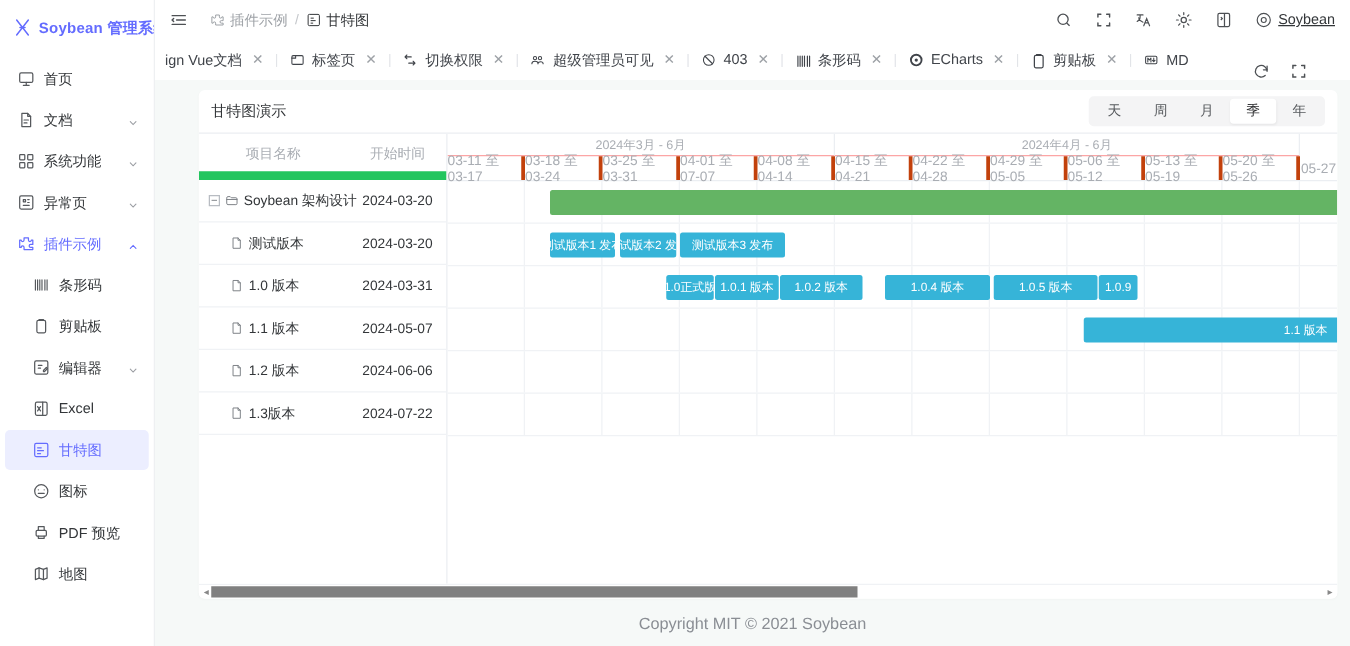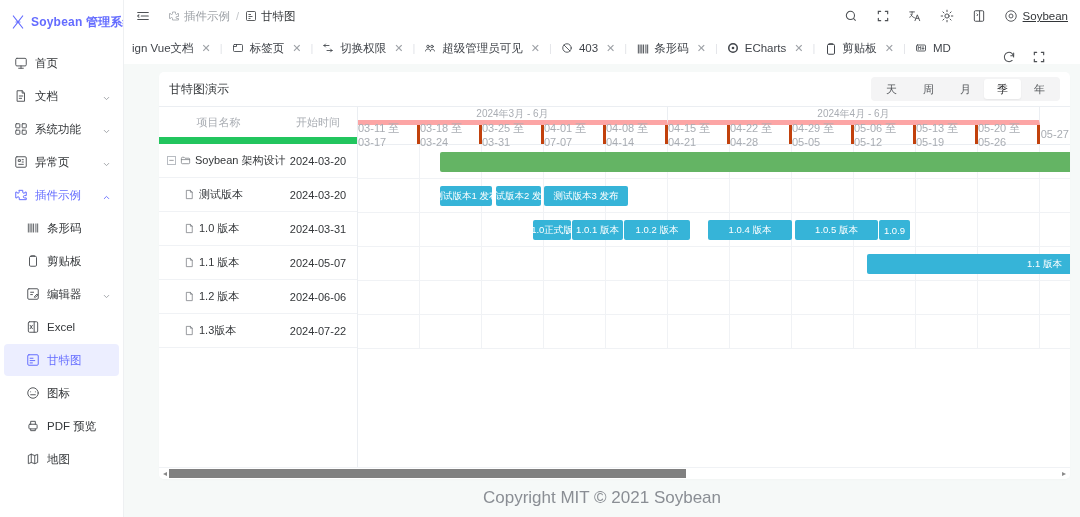--- a/index.html
+++ b/index.html
@@ -117,21 +117,21 @@
   .lp-row .cell-name { width: 119px; flex: 0 0 119px; display: flex; align-items: center; gap: 4px; padding-left: 8px; font-size: 11px; color: #333639; white-space: nowrap; }
   .lp-row .cell-name.child { padding-left: 25px; }
   .lp-row .cell-date { width: 80px; flex: 0 0 80px; text-align: center; font-size: 11px; color: #333639; }
   .exp-box { width: 9px; height: 9px; border: 1px solid #b8bcc2; display: flex; align-items: center; justify-content: center;
              font-size: 9px; line-height: 7px; color: #6b6f75; flex: 0 0 9px; cursor: pointer; background:#fff;}
   .ico-sm { width: 11px; height: 11px; flex: 0 0 11px; color: #7b7f85; }
 
   .right-pane { flex: 1; overflow: hidden; display: flex; flex-direction: column; position: relative; }
   .rp-head { flex: 0 0 37px; display: flex; flex-direction: column; border-bottom: 1px solid #ebeef2; }
   .rp-months { display: flex; height: 18px; }
-  .rp-month { border-right: 1px solid #ebeef2; border-bottom: 5px solid #fca5a5;
+  .rp-month { border-right: 1px solid #ebeef2; border-bottom: 1px solid #fca5a5;
               font-size: 10px; color: #a9adb3; display: flex; align-items: center; justify-content: center; }
   .rp-weeks { display: flex; height: 19px; }
   .rp-week { border-right: 3px solid #c2410c; font-size: 11px; color: #a9adb3;
              display: flex; align-items: center; justify-content: center; flex: 0 0 62px; }
   .rp-rows { flex: 1; position: relative; }
   .rp-row { height: 34px; border-bottom: 1px solid #f0f2f5; display: flex; position: relative; }
   .rp-cellline { flex: 0 0 62px; border-right: 1px solid #f0f2f5; }
   .bar {
     position: absolute; height: 20px; top: 7px; border-radius: 2px;
     display: flex; align-items: center; justify-content: center;
@@ -144,21 +144,21 @@
   
   .hscroll {
     height: 12px; flex: 0 0 12px; background: #fff; display: flex; align-items: center;
     border-top: 1px solid #f0f2f5; padding: 0 2px;
   }
   .hs-arrow { font-size: 8px; color: #888; width: 8px; text-align: center; cursor: pointer; }
   .hs-track { flex: 1; height: 9px; background: #fff; position: relative; }
   .hs-thumb { position: absolute; left: 0; top: 0; height: 9px; width: 58%; background: #808080; cursor: pointer; }
 
   .footer { height: 38px; flex: 0 0 38px; display: flex; align-items: center; justify-content: center;
-            font-size: 17px; color: #8a8e94; }
+            font-size: 13px; color: #8a8e94; }
 </style>
 </head>
 <body>
 
 <div class="app">
 
   <aside class="sidebar">
     <div class="logo-row">
       <span class="logo-mark">
         <svg viewBox="0 0 24 24" width="16" height="16" fill="none" stroke="currentColor" stroke-width="1.8" stroke-linecap="round">

